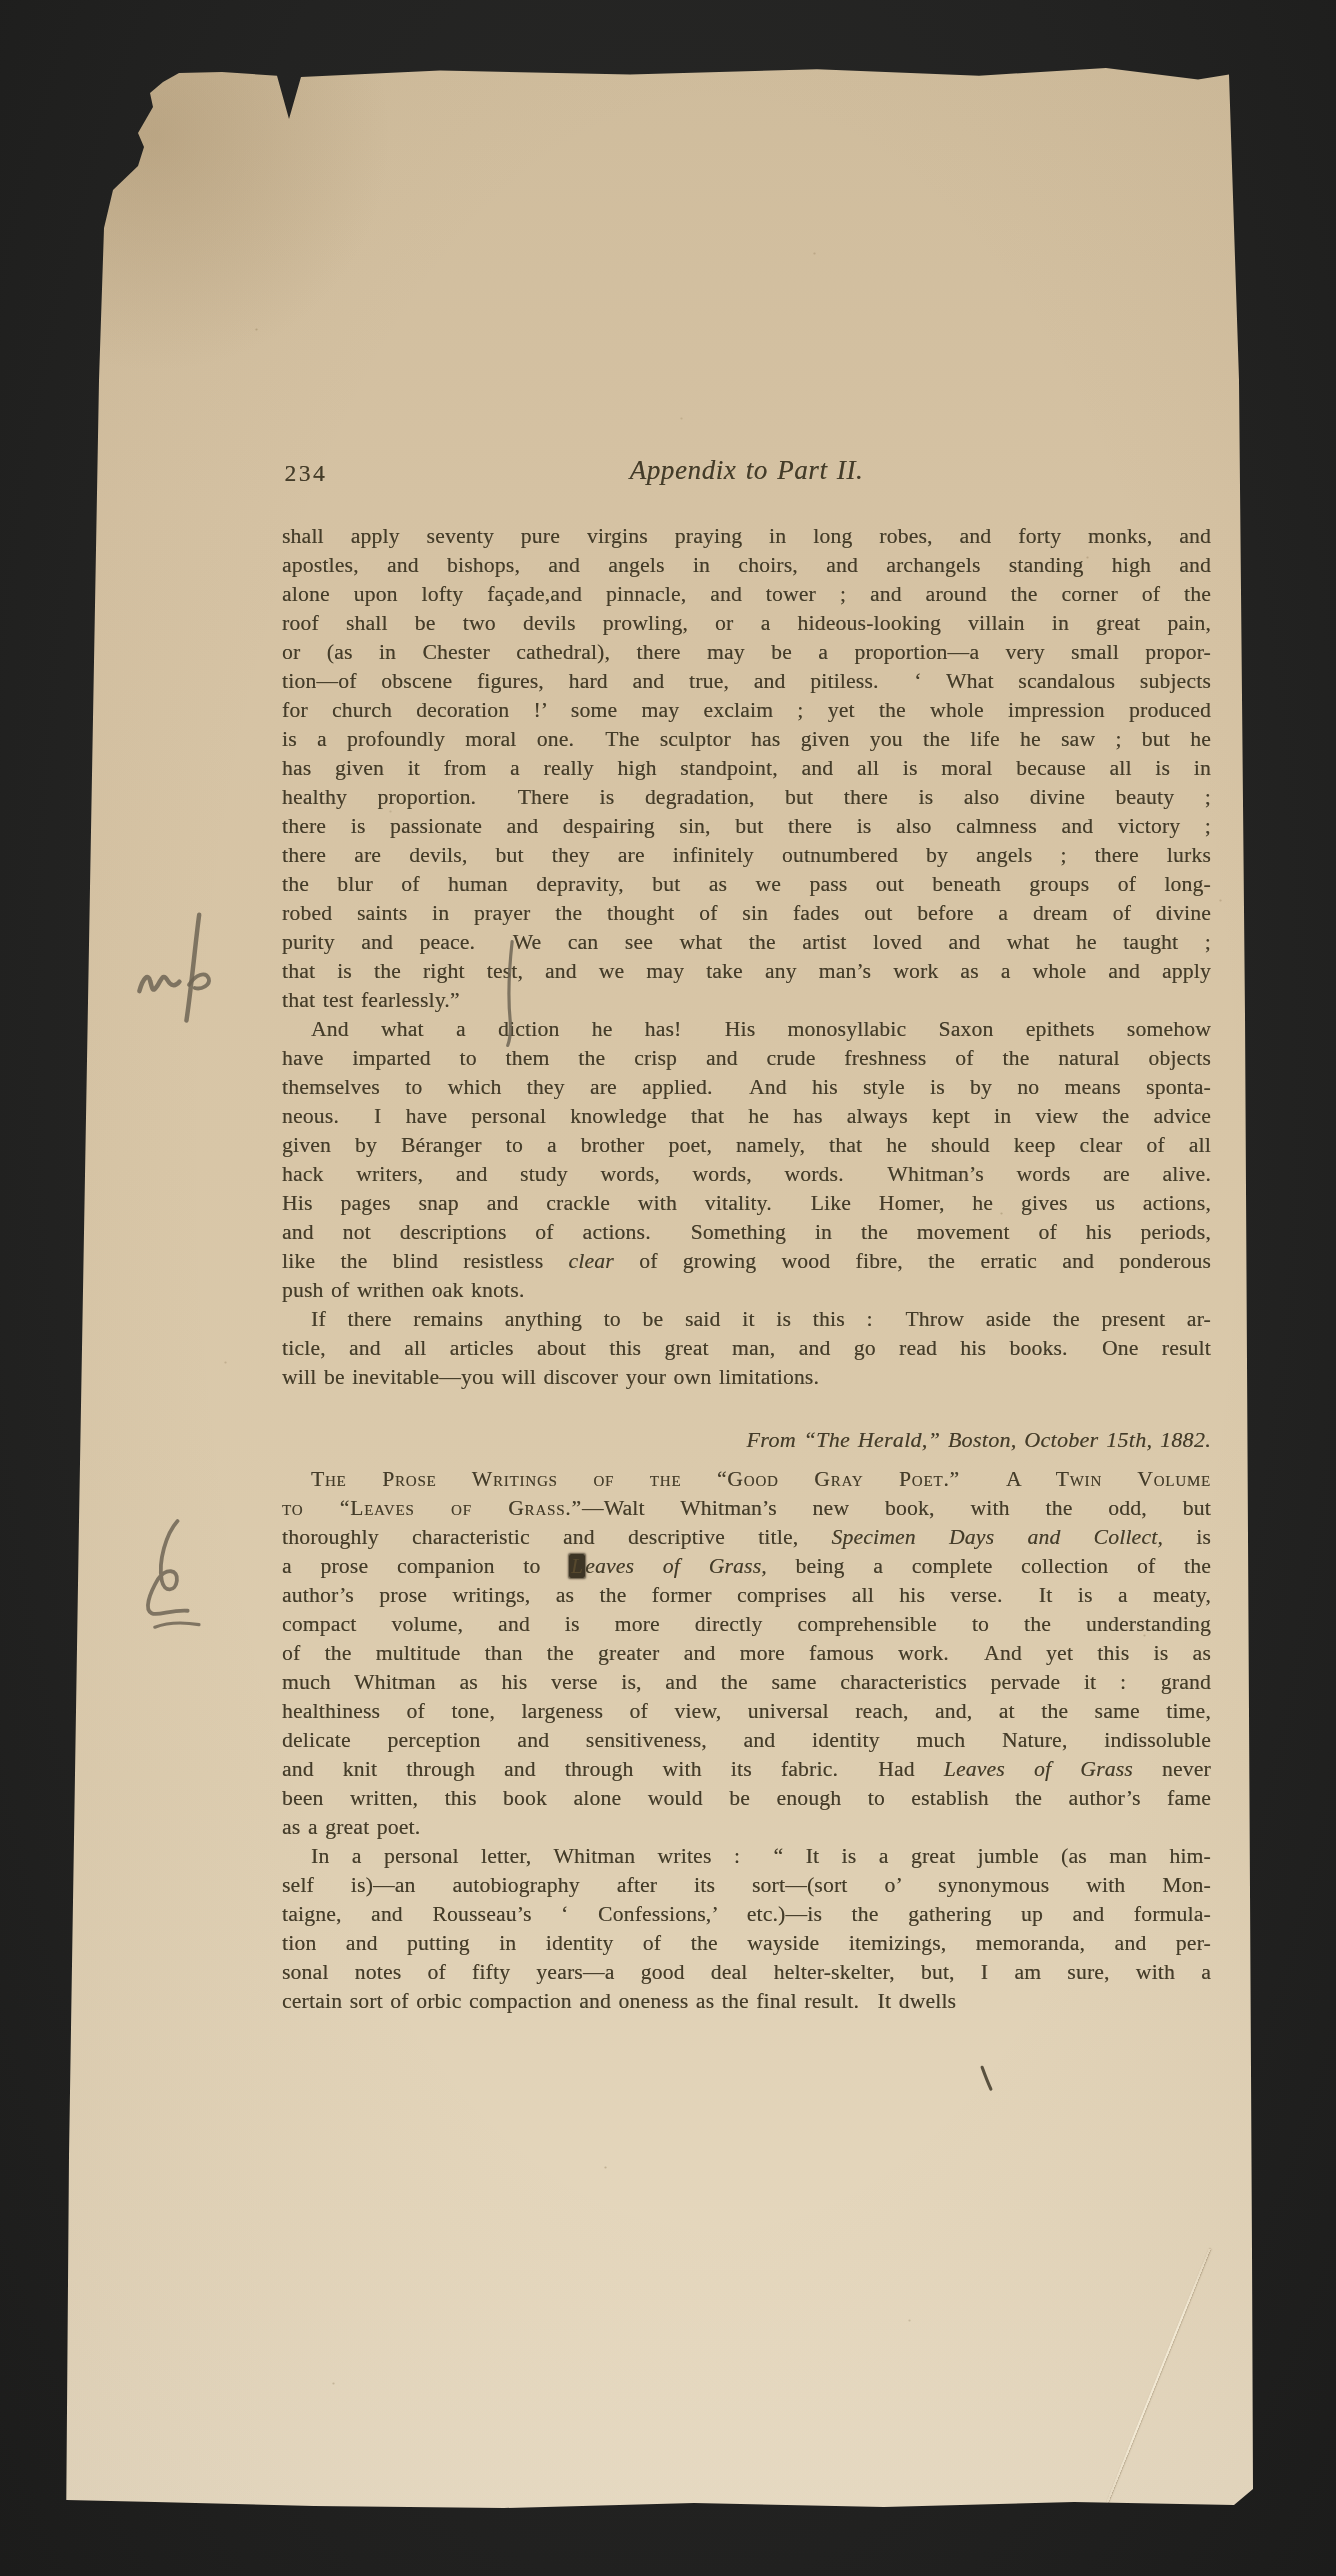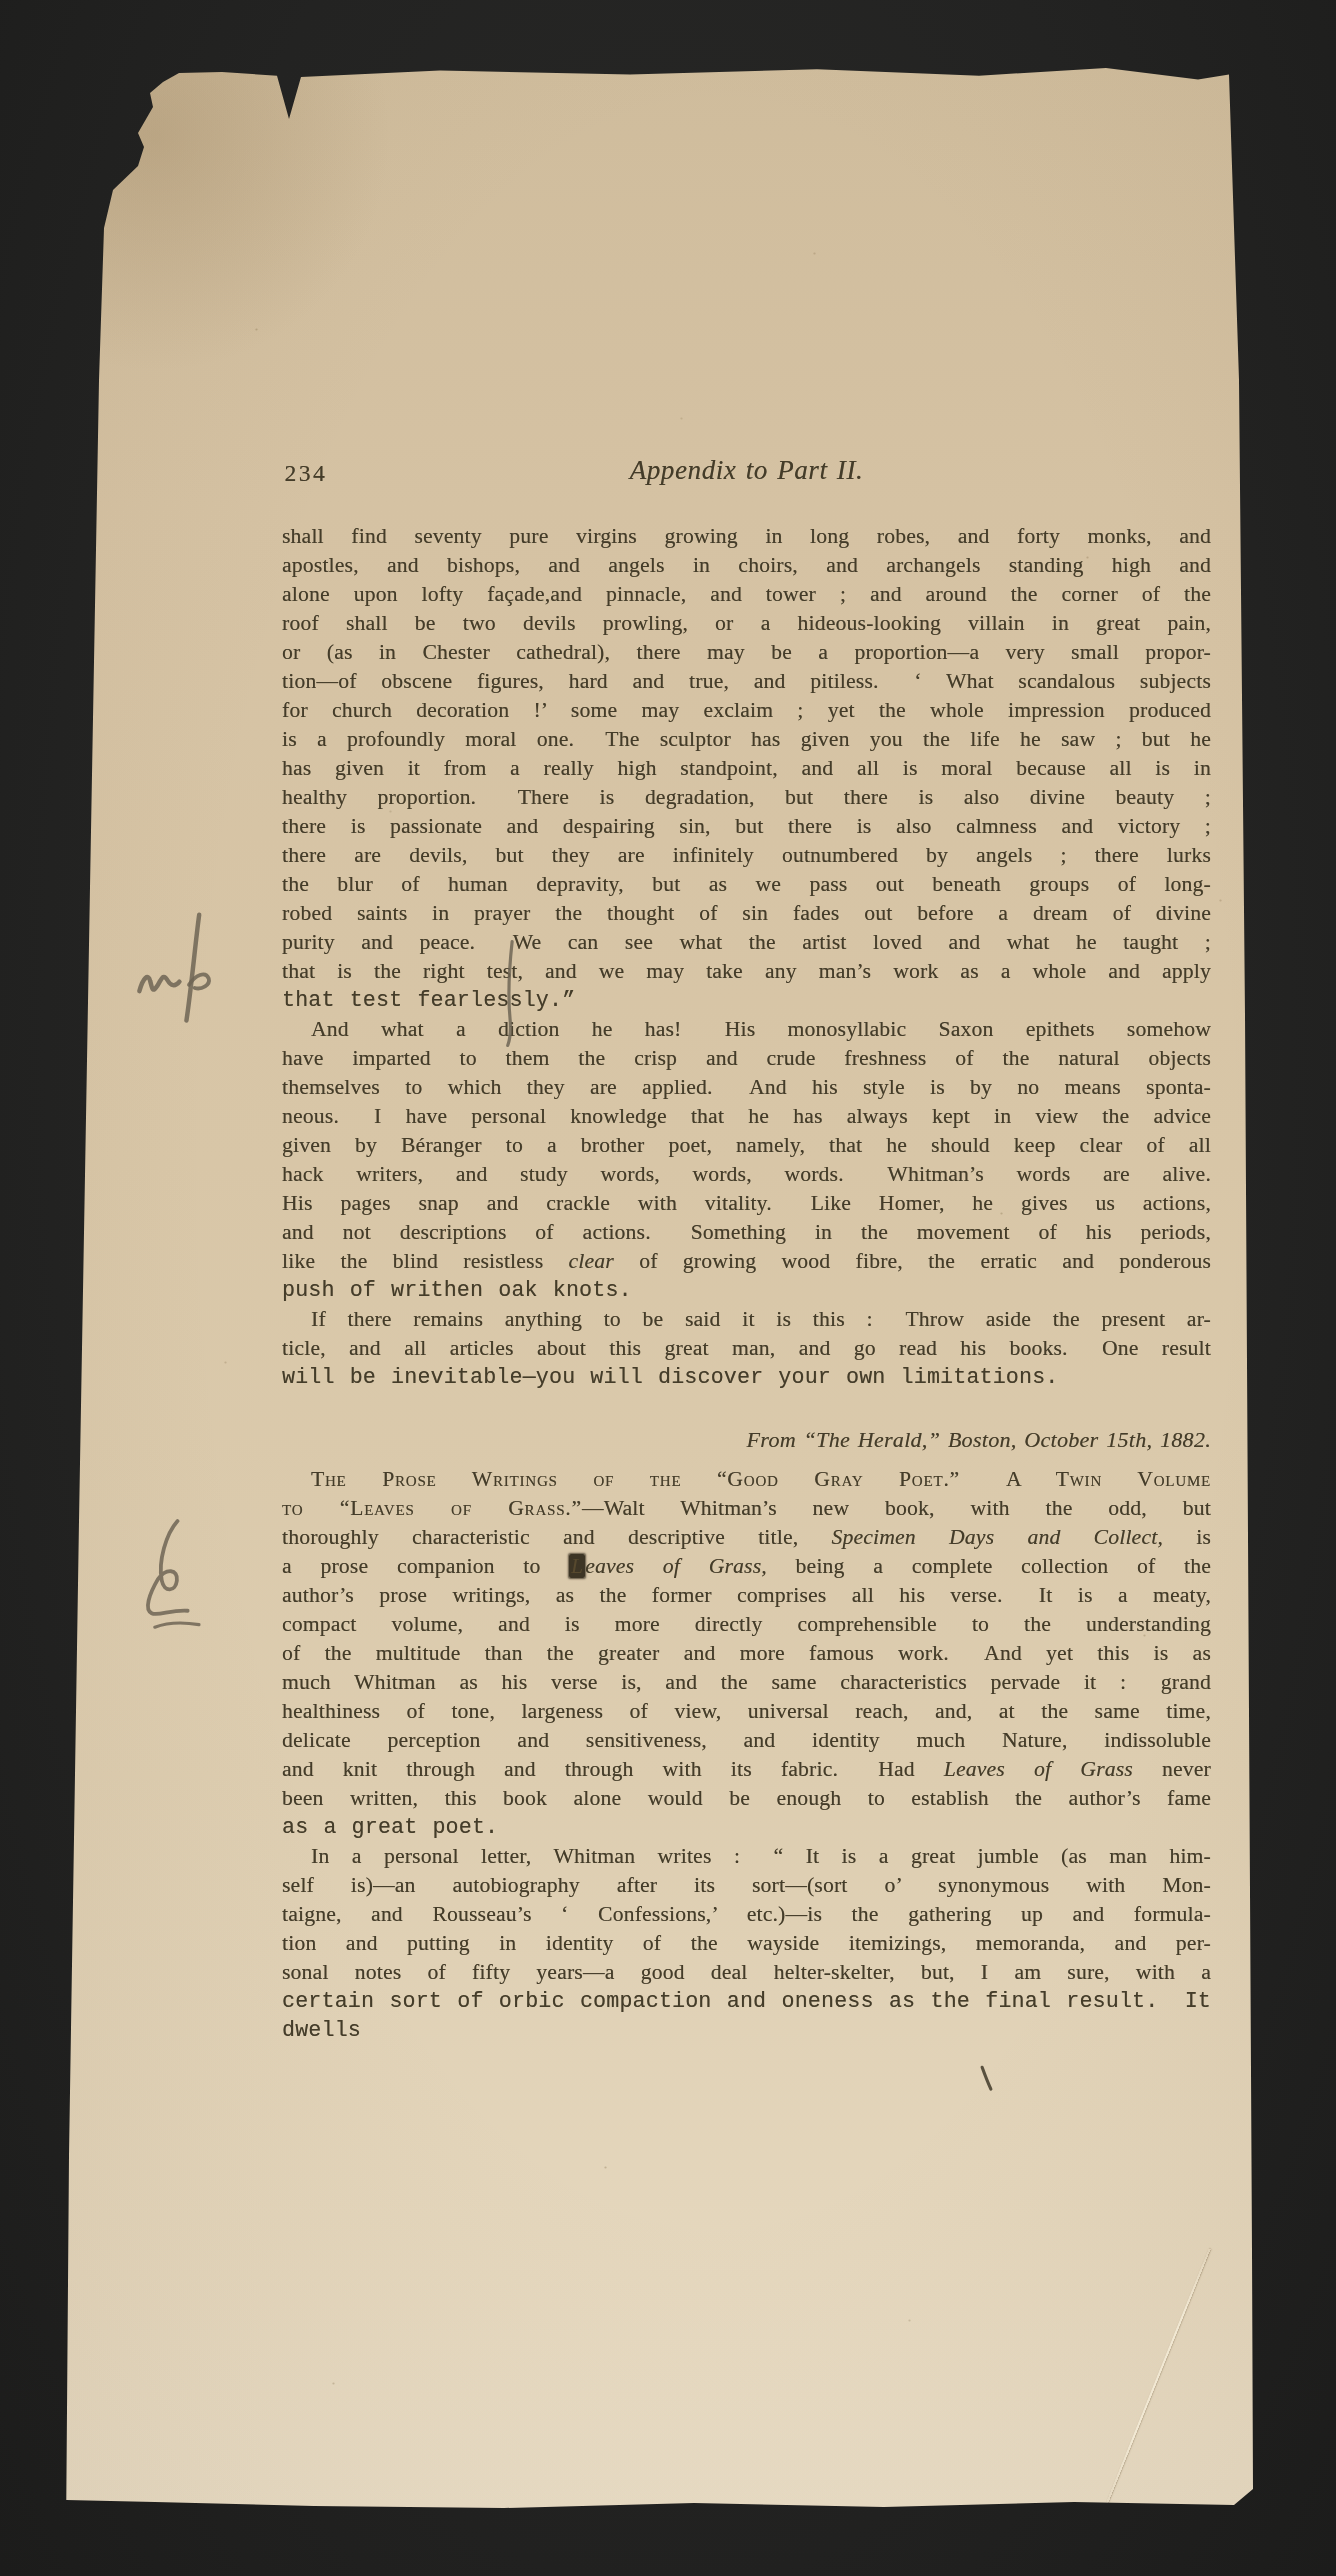--- a/index.html
+++ b/index.html
@@ -36,21 +36,21 @@
   .text-block{
     position:absolute;left:222px;top:393px;width:929px;
     color:#443c29;font-size:21.6px;line-height:29px;
     letter-spacing:0.2px;word-spacing:1.9px;
     text-shadow:0.2px 0.3px 0.4px rgba(68,60,42,0.55);
   }
   .page-head{position:relative;height:33px;margin-bottom:33px;}
   .pagenum{position:absolute;left:2.5px;top:2.5px;font-size:23.5px;letter-spacing:2.5px;}
   .running-head{text-align:center;font-style:italic;font-size:27px;letter-spacing:0.6px;}
   .line{text-align:justify;text-align-last:justify;}
-  .line.last{text-align-last:left;font-family:Liberation Mono, monospace;}
+  .line.last{text-align-last:left;}
   .line.indent{text-indent:29px;}
   .sc{font-variant:small-caps;letter-spacing:0.8px;}
   .blot{font-style:italic;background:#3d3525;color:#57492e;border-radius:1.9px;
     padding:0 1.9px;box-shadow:0 0 1.9px 0.6px rgba(61,53,37,0.8);}
   .section-heading{margin-top:33px;margin-bottom:11.4px;text-align:right;
     font-style:italic;font-size:22px;line-height:29px;letter-spacing:0.3px;}
   .mark{position:absolute;}
   .mark path{fill:none;stroke:#6e6555;stroke-linecap:round;stroke-linejoin:round;opacity:0.85;}
   .crease{
     position:absolute;left:1047px;top:2439px;width:274px;height:1.9px;
@@ -64,21 +64,21 @@
 <div class="paper">
   <div class="specks"></div>
 
   <div class="text-block">
     <div class="page-head">
       <span class="pagenum">234</span>
       <div class="running-head">Appendix to Part II.</div>
     </div>
     <div id="article-1">
         <div class="para">
-          <div class="line">shall find seventy pure virgins growing in long robes, and forty monks, and</div>
+          <div class="line">shall apply seventy pure virgins praying in long robes, and forty monks, and</div>
           <div class="line">apostles, and bishops, and angels in choirs, and archangels standing high and</div>
           <div class="line">alone upon lofty façade,and pinnacle, and tower ; and around the corner of the</div>
           <div class="line">roof shall be two devils prowling, or a hideous-looking villain in great pain,</div>
           <div class="line">or (as in Chester cathedral), there may be a proportion—a very small propor-</div>
           <div class="line">tion—of obscene figures, hard and true, and pitiless.  ‘ What scandalous subjects</div>
           <div class="line">for church decoration !’ some may exclaim ; yet the whole impression produced</div>
           <div class="line">is a profoundly moral one.  The sculptor has given you the life he saw ; but he</div>
           <div class="line">has given it from a really high standpoint, and all is moral because all is in</div>
           <div class="line">healthy proportion.  There is degradation, but there is also divine beauty ;</div>
           <div class="line">there is passionate and despairing sin, but there is also calmness and victory ;</div>

